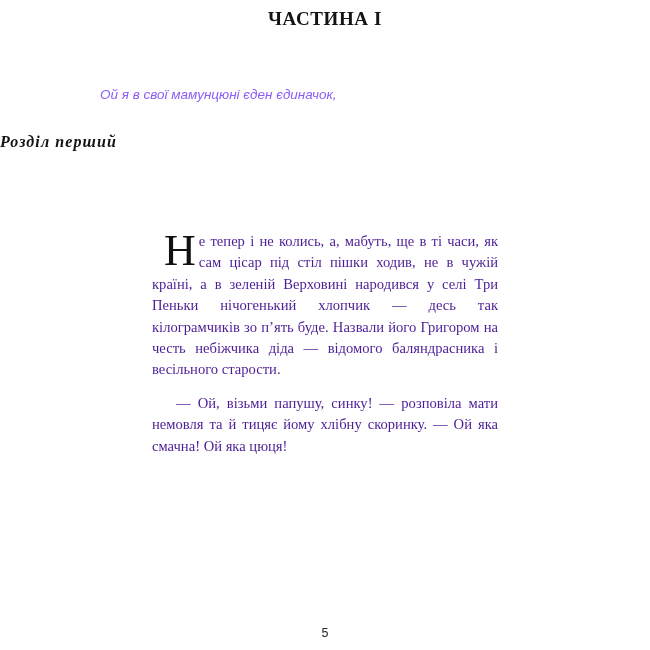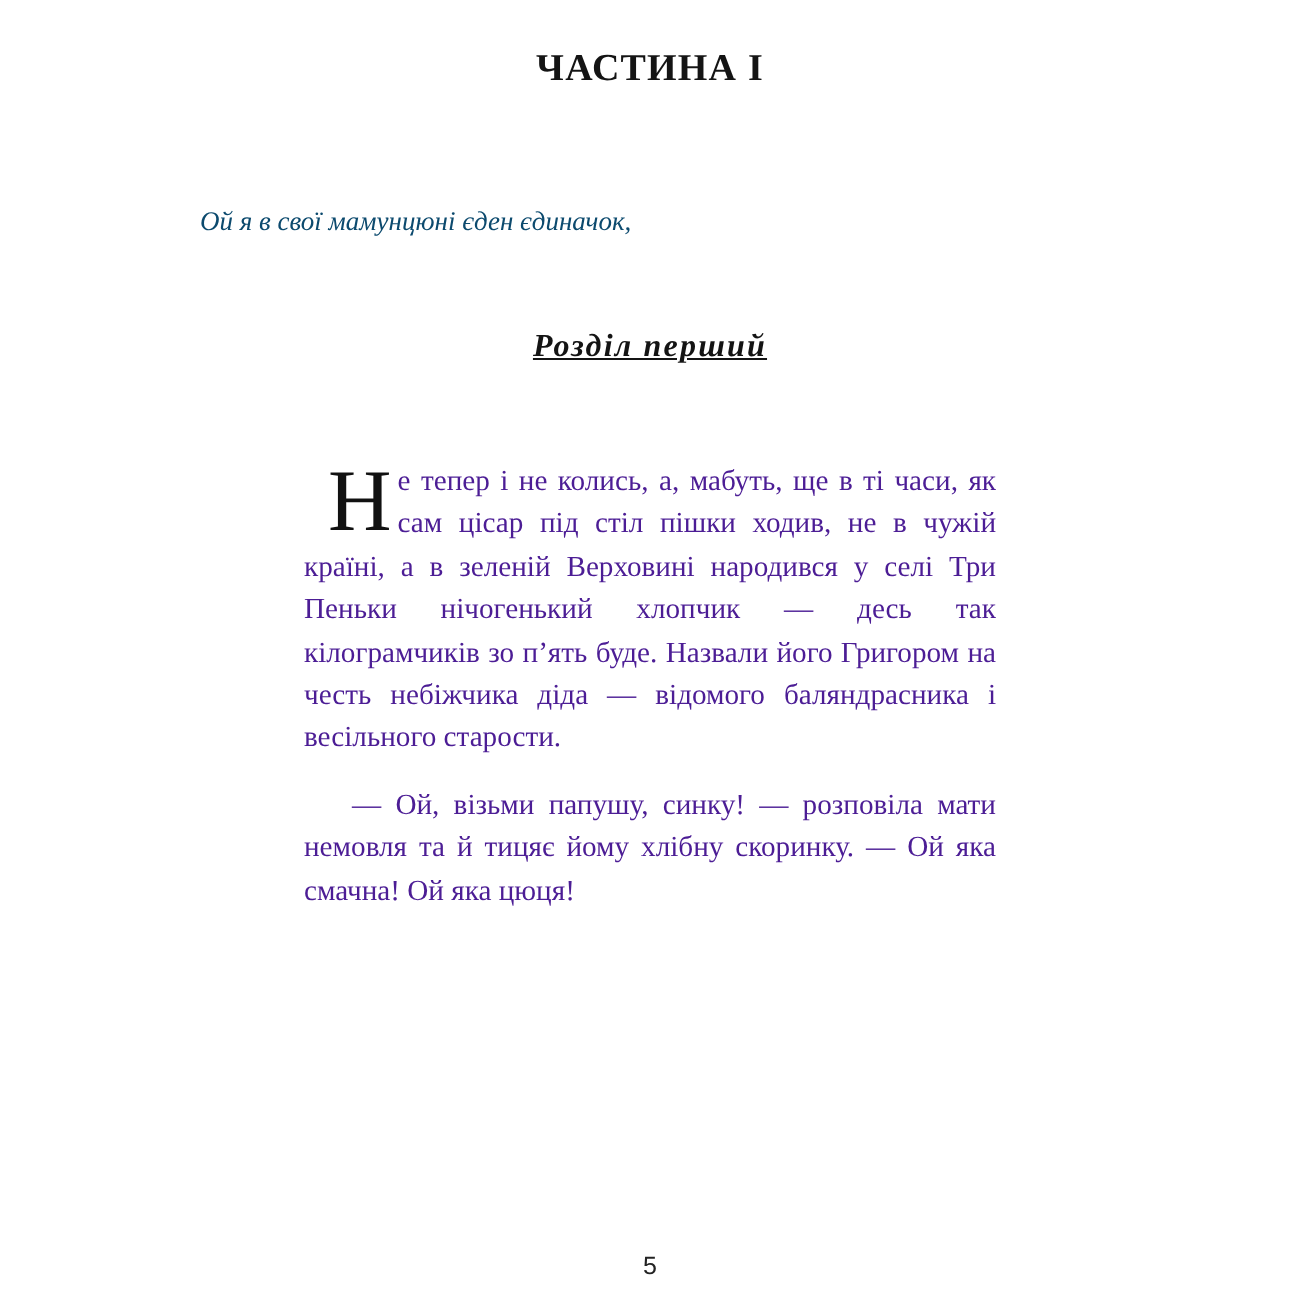--- a/index.html
+++ b/index.html
@@ -24,54 +24,53 @@
 
   
   .part-title {
     text-align: center;
     font-family: "Liberation Serif", "DejaVu Serif", serif;
     font-weight: bold;
     font-size: 19px;
     letter-spacing: 0.6px;
     color: #141414;
     margin: 0;
-    padding-top: 24px;
+    padding-top: 8px;
   }
 
   
   .epigraph {
     margin: 0;
     padding-top: 56px;
     padding-right: 138px;
     text-align: center;
   }
   .epigraph-line {
-    font-family: Liberation Serif, serif;
+    font-family: Liberation Sans, sans-serif;
     font-style: italic;
     font-size: 13.5px;
     line-height: 18px;
-    color: #0c4a6e;
+    color: #8b5cf6;
     white-space: nowrap;
     display: block;
     text-align: left;
     margin-left: 100px;
   }
 
   
   .chapter-kicker {
-    text-align: center;
+    text-align: left;
     font-family: "Liberation Serif", "DejaVu Serif", serif;
     font-style: italic;
     font-weight: bold;
     font-size: 16px;
     letter-spacing: 1.1px;
     color: #141414;
-    margin: 16px;
+    margin: 0;
     padding-top: 29px;
-    text-decoration: underline;
   }
   .chapter-title {
     text-align: center;
     font-family: "Liberation Sans", "DejaVu Sans", sans-serif;
     font-weight: bold;
     font-size: 20.5px;
     letter-spacing: 0.9px;
     color: #121212;
     margin: 0;
     padding-top: 14px;

